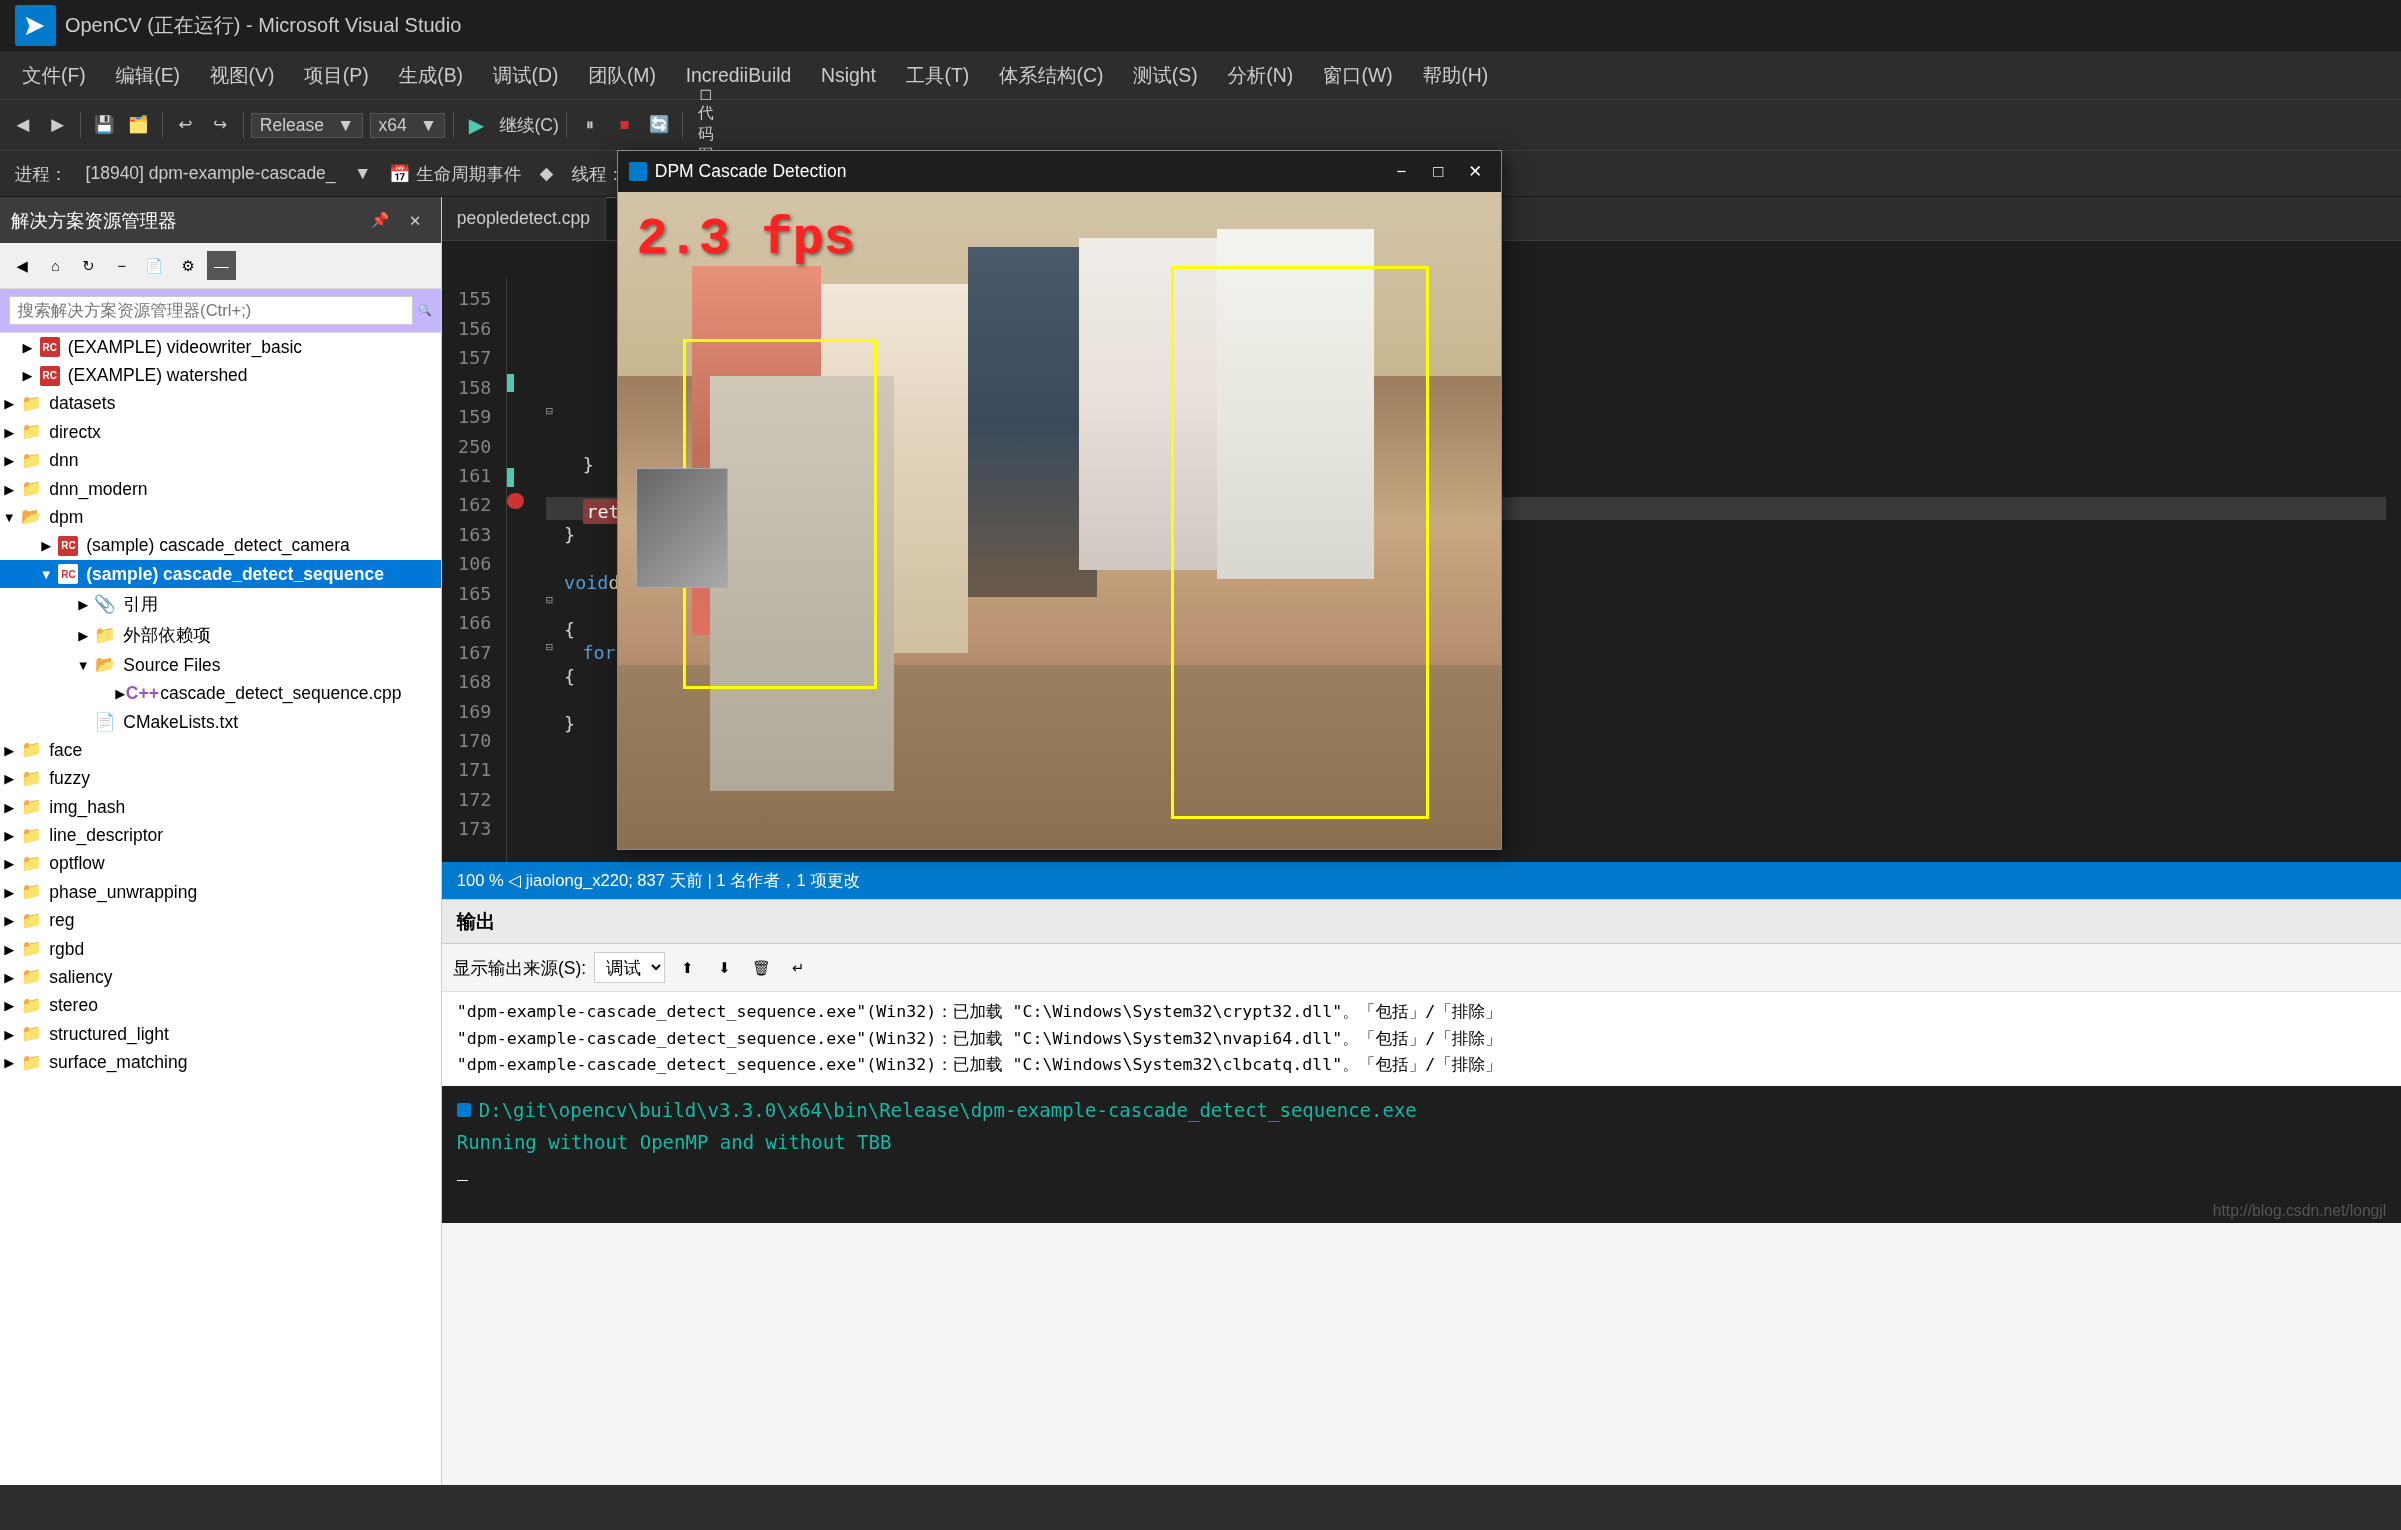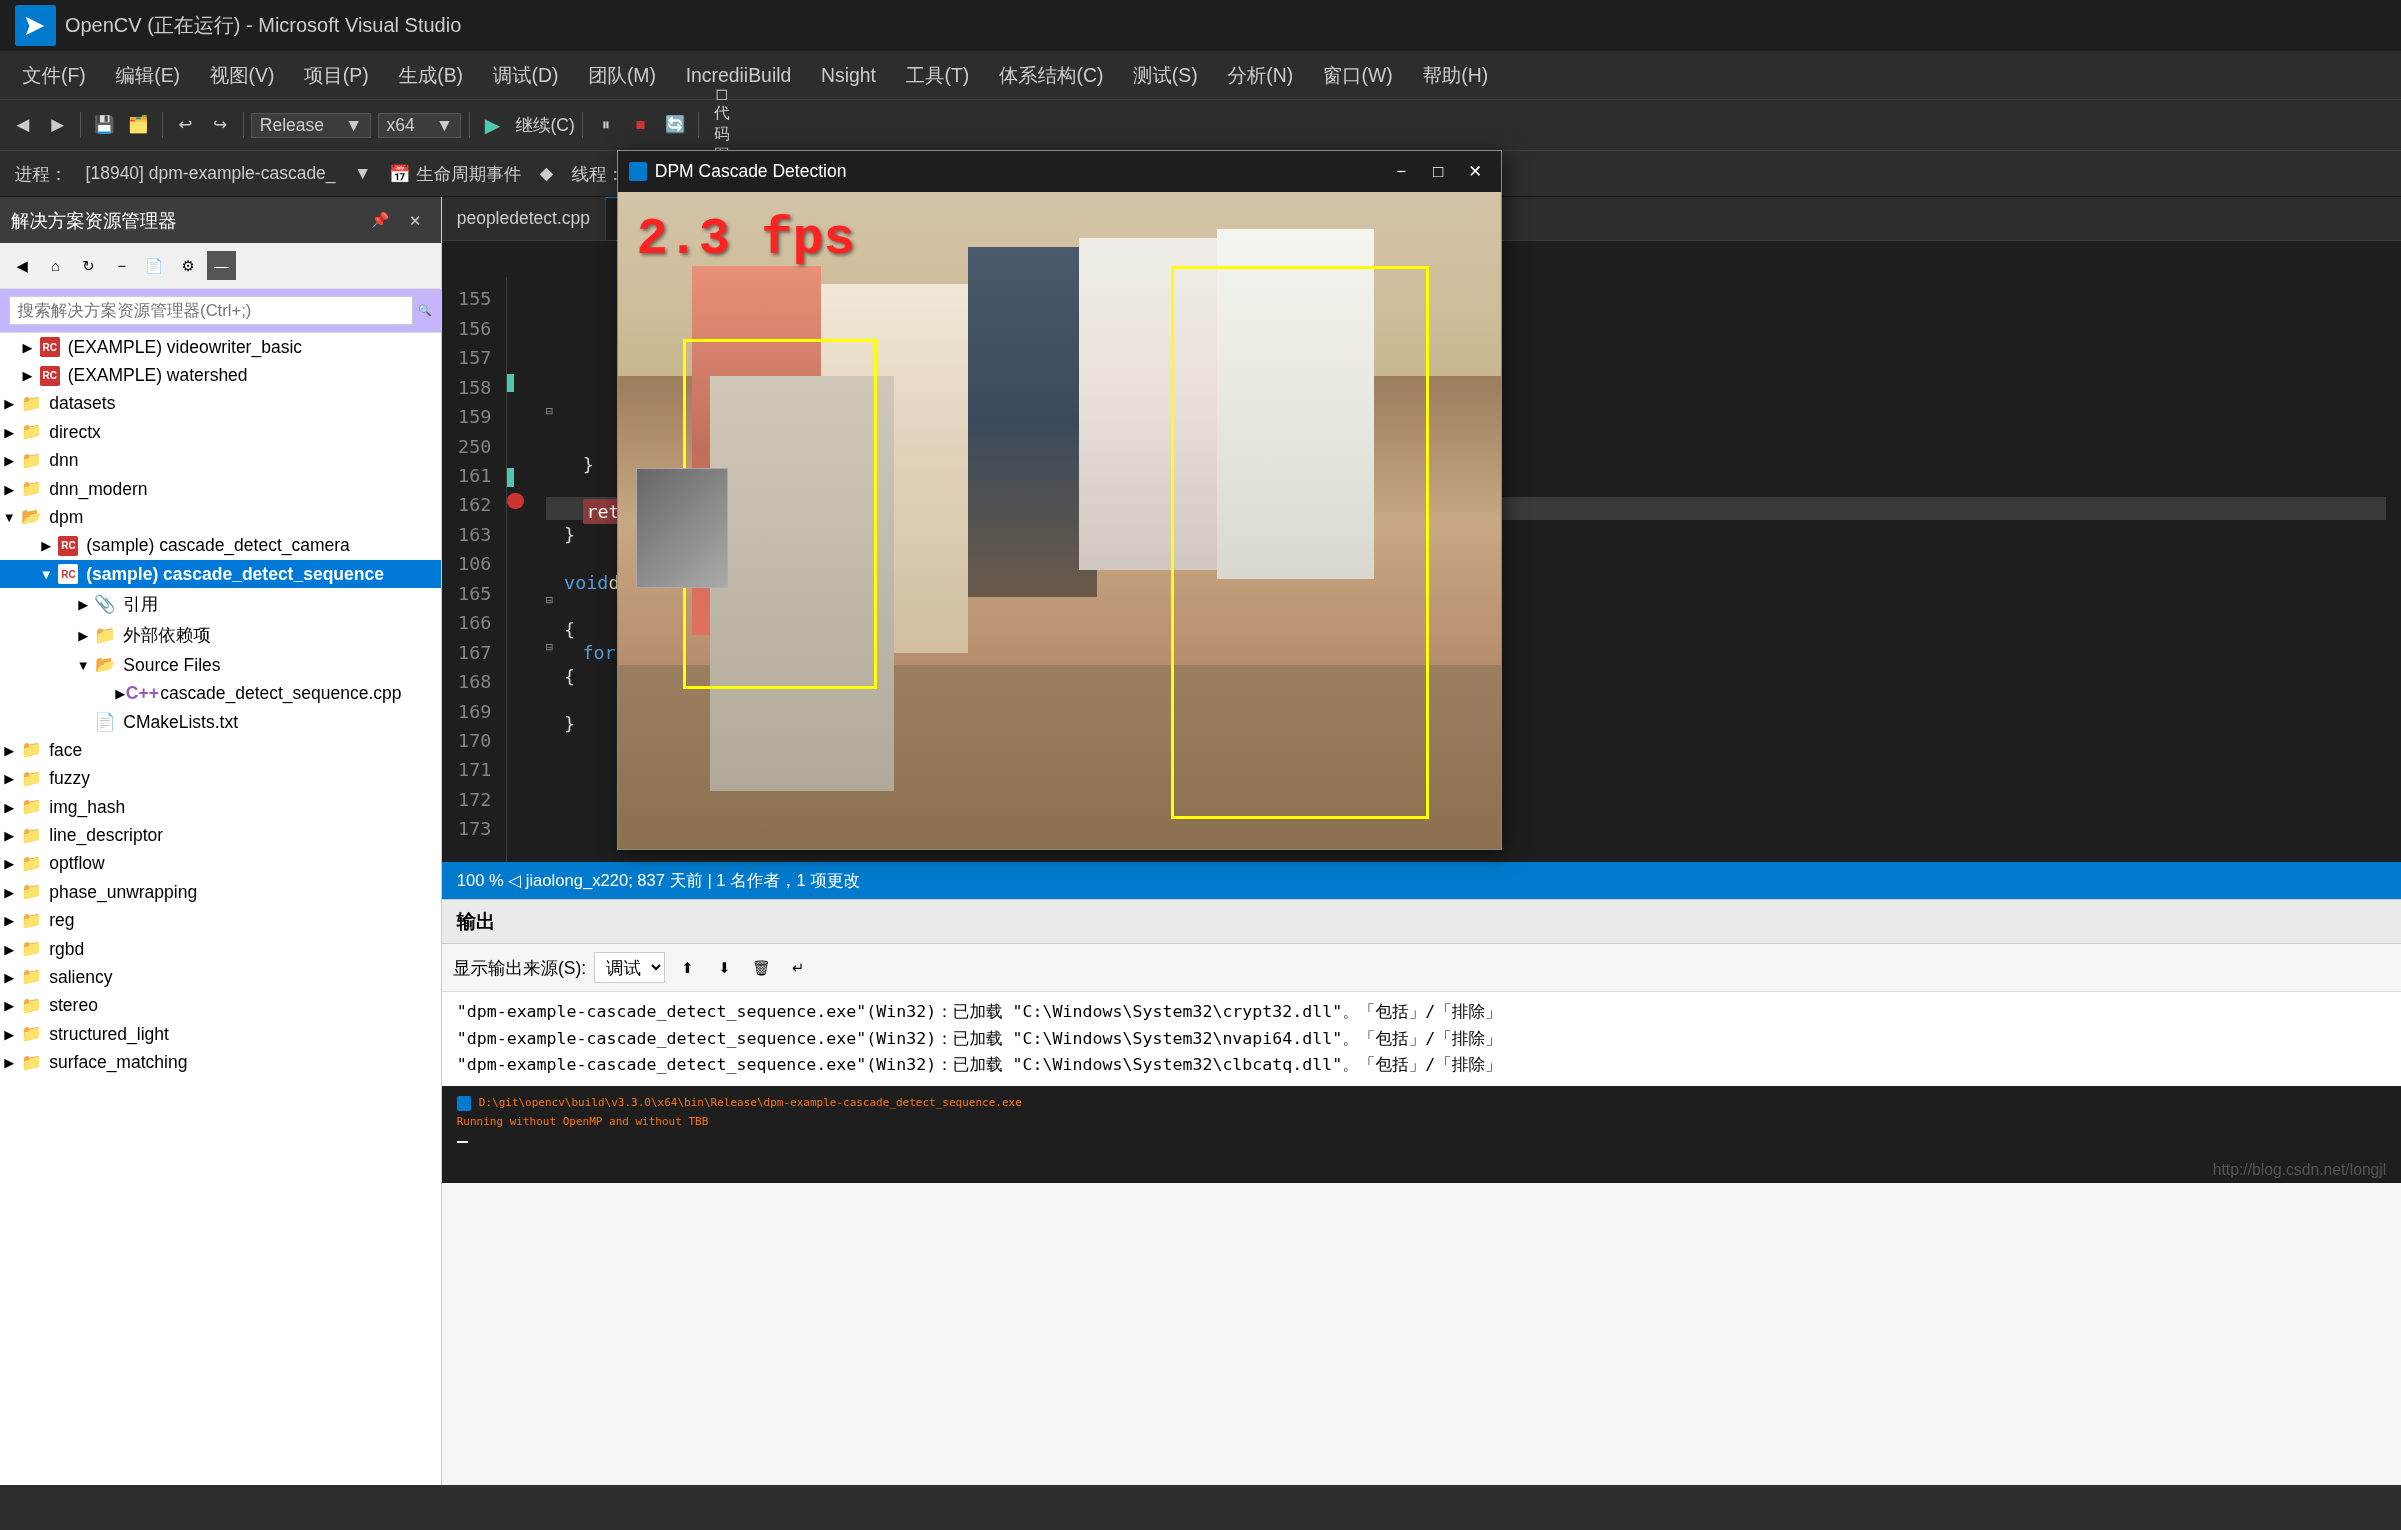--- a/index.html
+++ b/index.html
@@ -61,21 +61,21 @@
     }
     .toolbar-sep { width: 0.9px; height: 26px; background: #555; margin: 0 3.7px; }
     .toolbar-dropdown {
       height: 25px;
       background: #3c3c3c;
       color: #ccc;
       border: 0.9px solid #555;
       font-size: 17.5px;
       padding: 0 7.4px;
       cursor: pointer;
-      display: flex; align-items: center; gap: 21px;
+      display: flex; align-items: center; gap: 13px;
     }
 
     
     .main-layout {
       display: flex;
       height: calc(1531px - 51px - 48px - 52px - 46px - 46px);
     }
 
     
     .solution-panel {
@@ -259,23 +259,23 @@
       background: white;
       font-family: 'Consolas', monospace;
       font-size: 16.6px;
       padding: 7.4px 14.7px;
       line-height: 1.6;
       overflow-y: auto;
     }
     .output-terminal {
       background: #1e1e1e;
       font-family: 'Consolas', monospace;
-      font-size: 11px;
+      font-size: 19px;
       padding: 7.4px 14.7px;
-      color: #f97316;
+      color: #14b8a6;
       line-height: 1.7;
     }
 
     
     .dpm-window {
       position: absolute;
       top: 150px;
       left: 617px;
       width: 885px;
       height: 700px;

